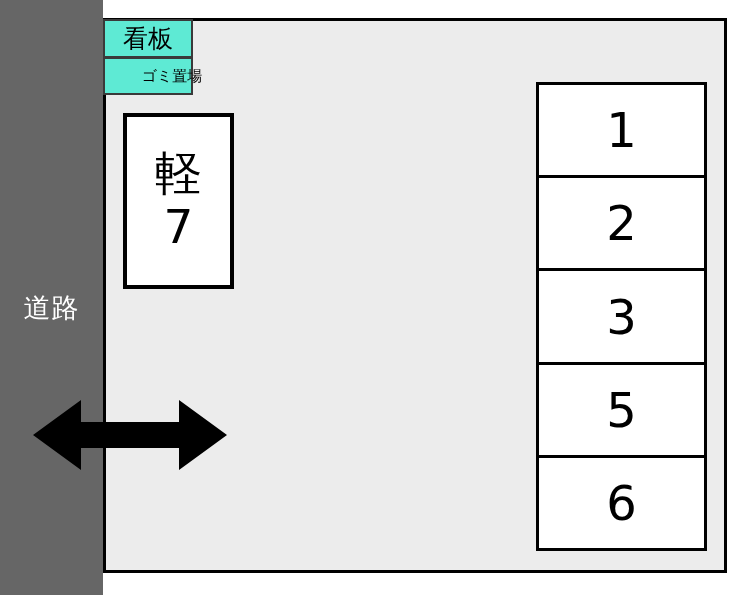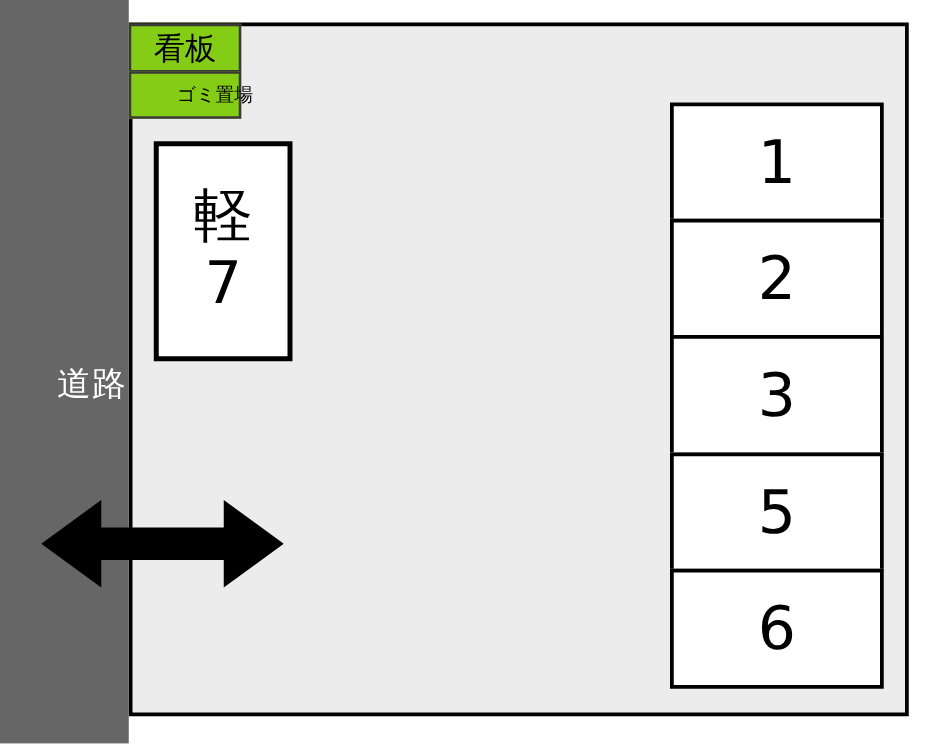--- a/index.html
+++ b/index.html
@@ -31,39 +31,38 @@
     position: absolute;
     left: 0;
     top: 292px;
     width: 103px;
     text-align: center;
     color: #ffffff;
     font-size: 27px;
     line-height: 32px;
     letter-spacing: 1px;
     white-space: nowrap;
-    padding-left: 22px;
   }
 
   
   .lot {
     position: absolute;
     left: 103px;
     top: 18px;
     width: 624px;
     height: 555px;
     background: #ececec;
     border: 3px solid #000000;
     box-sizing: border-box;
   }
 
   
   .facility {
     position: absolute;
-    background: #84cc16;
+    background: #5eead4;
     border: 2px solid #3a3a3a;
     box-sizing: border-box;
     display: flex;
     align-items: center;
     justify-content: center;
     color: #000000;
     white-space: nowrap;
   }
   .facility-sign {
     left: 103px;

